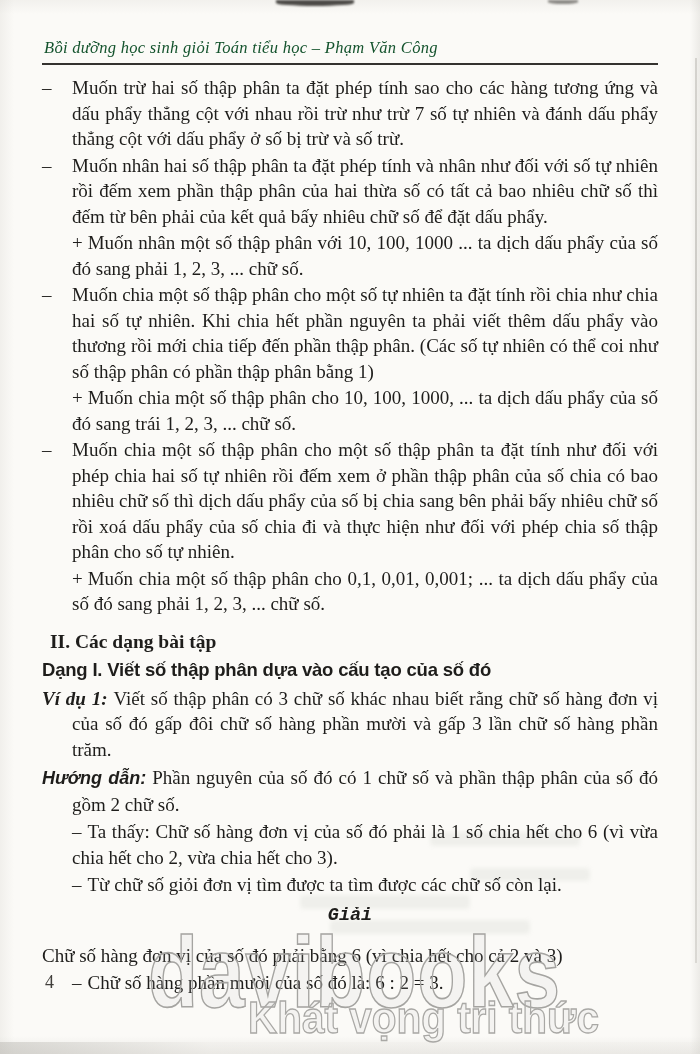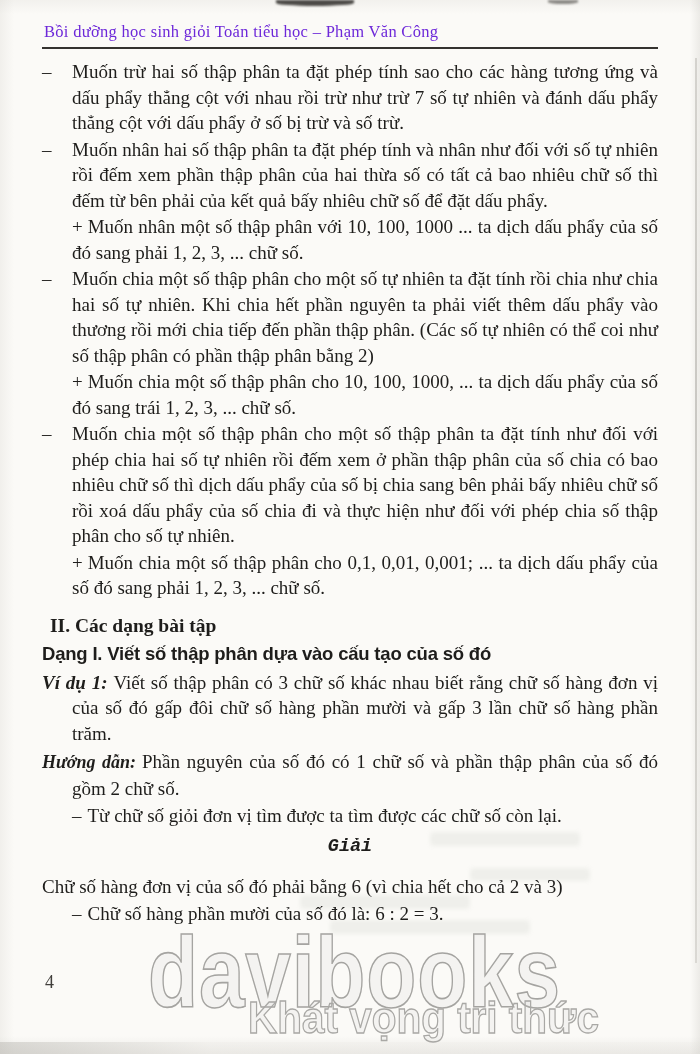--- a/index.html
+++ b/index.html
@@ -44,26 +44,28 @@
   .bleed-d { left:330px; top:920px; width:200px; height:14px; }
   .artifact-bottom-strip {
     position:absolute; left:0; bottom:0; width:100%; height:12px;
     background:linear-gradient(90deg, rgba(180,178,172,0.45), rgba(230,228,223,0.2) 30%, rgba(230,228,223,0.15));
   }
 
   .content {
     position:absolute; left:42px; top:20px; width:616px;
   }
   .running-head {
+    font-style:italic;
     font-size:16.5px;
-    color:#6d28d9;
+    color:#14532d;
     letter-spacing:0.3px;
     padding:2px 0 5px 2px;
     border-bottom:2px solid #34322f;
     font-family:"Liberation Serif", serif;
+    margin-top:16px;
   }
 
   .body-text {
     margin-top:10px;
     font-size:19px;
     line-height:25.5px;
     text-align:justify;
   }
   .para { margin:0 0 1px 0; }
   .para.dash { display:flex; }
@@ -90,21 +92,21 @@
     padding-left:30px; text-indent:-30px;
     margin-top:3px;
   }
   .label-bi {
     font-weight:bold; font-style:italic;
     font-family:"Liberation Serif", serif;
     margin-right:6px;
   }
   .label-hd {
     font-weight:bold; font-style:italic;
-    font-family:Liberation Serif, serif;
+    font-family:Liberation Sans, sans-serif;
     font-size:18px;
     margin-right:6px;
   }
   .guide-item { margin-left:30px; margin-top:2px; }
   .guide-item .m-inline { margin-right:6px; }
 
   .solution-title {
     text-align:center;
     font-weight:bold; font-style:italic;
     font-family:Liberation Mono, monospace;
@@ -177,21 +179,21 @@
       <span class="pt">Muốn nhân hai số thập phân ta đặt phép tính và nhân như đối với số tự nhiên rồi đếm xem phần thập phân của hai thừa số có tất cả bao nhiêu chữ số thì đếm từ bên phải của kết quả bấy nhiêu chữ số để đặt dấu phẩy.</span>
     </div>
 
     <div class="para plus">
       <span class="m-inline">+</span><span>Muốn nhân một số thập phân với 10, 100, 1000 ... ta dịch dấu phẩy của số đó sang phải 1, 2, 3, ... chữ số.</span>
     </div>
 
 
     <div class="para dash">
       <span class="marker">–</span>
-      <span class="pt">Muốn chia một số thập phân cho một số tự nhiên ta đặt tính rồi chia như chia hai số tự nhiên. Khi chia hết phần nguyên ta phải viết thêm dấu phẩy vào thương rồi mới chia tiếp đến phần thập phân. (Các số tự nhiên có thể coi như số thập phân có phần thập phân bằng 2)</span>
+      <span class="pt">Muốn chia một số thập phân cho một số tự nhiên ta đặt tính rồi chia như chia hai số tự nhiên. Khi chia hết phần nguyên ta phải viết thêm dấu phẩy vào thương rồi mới chia tiếp đến phần thập phân. (Các số tự nhiên có thể coi như số thập phân có phần thập phân bằng 1)</span>
     </div>
 
     <div class="para plus">
       <span class="m-inline">+</span><span>Muốn chia một số thập phân cho 10, 100, 1000, ... ta dịch dấu phẩy của số đó sang trái 1, 2, 3, ... chữ số.</span>
     </div>
 
     <div class="para dash">
       <span class="marker">–</span>
       <span class="pt">Muốn chia một số thập phân cho một số thập phân ta đặt tính như đối với phép chia hai số tự nhiên rồi đếm xem ở phần thập phân của số chia có bao nhiêu chữ số thì dịch dấu phẩy của số bị chia sang bên phải bấy nhiêu chữ số rồi xoá dấu phẩy của số chia đi và thực hiện như đối với phép chia số thập phân cho số tự nhiên.</span>
     </div>
@@ -205,20 +207,23 @@
     <div class="dang-title">Dạng I. Viết số thập phân dựa vào cấu tạo của số đó</div>
 
     <div class="example-para">
       <span class="label-bi">Ví dụ 1:</span><span>Viết số thập phân có 3 chữ số khác nhau biết rằng chữ số hàng đơn vị của số đó gấp đôi chữ số hàng phần mười và gấp 3 lần chữ số hàng phần trăm.</span>
     </div>
 
     <div class="guide-para">
       <span class="label-hd">Hướng dẫn:</span><span>Phần nguyên của số đó có 1 chữ số và phần thập phân của số đó gồm 2 chữ số.</span>
     </div>
 
+    <div class="guide-item">
+      <span class="m-inline">–</span><span>Ta thấy: Chữ số hàng đơn vị của số đó phải là 1 số chia hết cho 6 (vì vừa chia hết cho 2, vừa chia hết cho 3).</span>
+    </div>
 
     <div class="guide-item">
       <span class="m-inline">–</span><span>Từ chữ số giỏi đơn vị tìm được ta tìm được các chữ số còn lại.</span>
     </div>
 
     <div class="solution-title">Giải</div>
 
     <div class="sol-line1">Chữ số hàng đơn vị của số đó phải bằng 6 (vì chia hết cho cả 2 và 3)</div>
 
     <div class="sol-line2">

